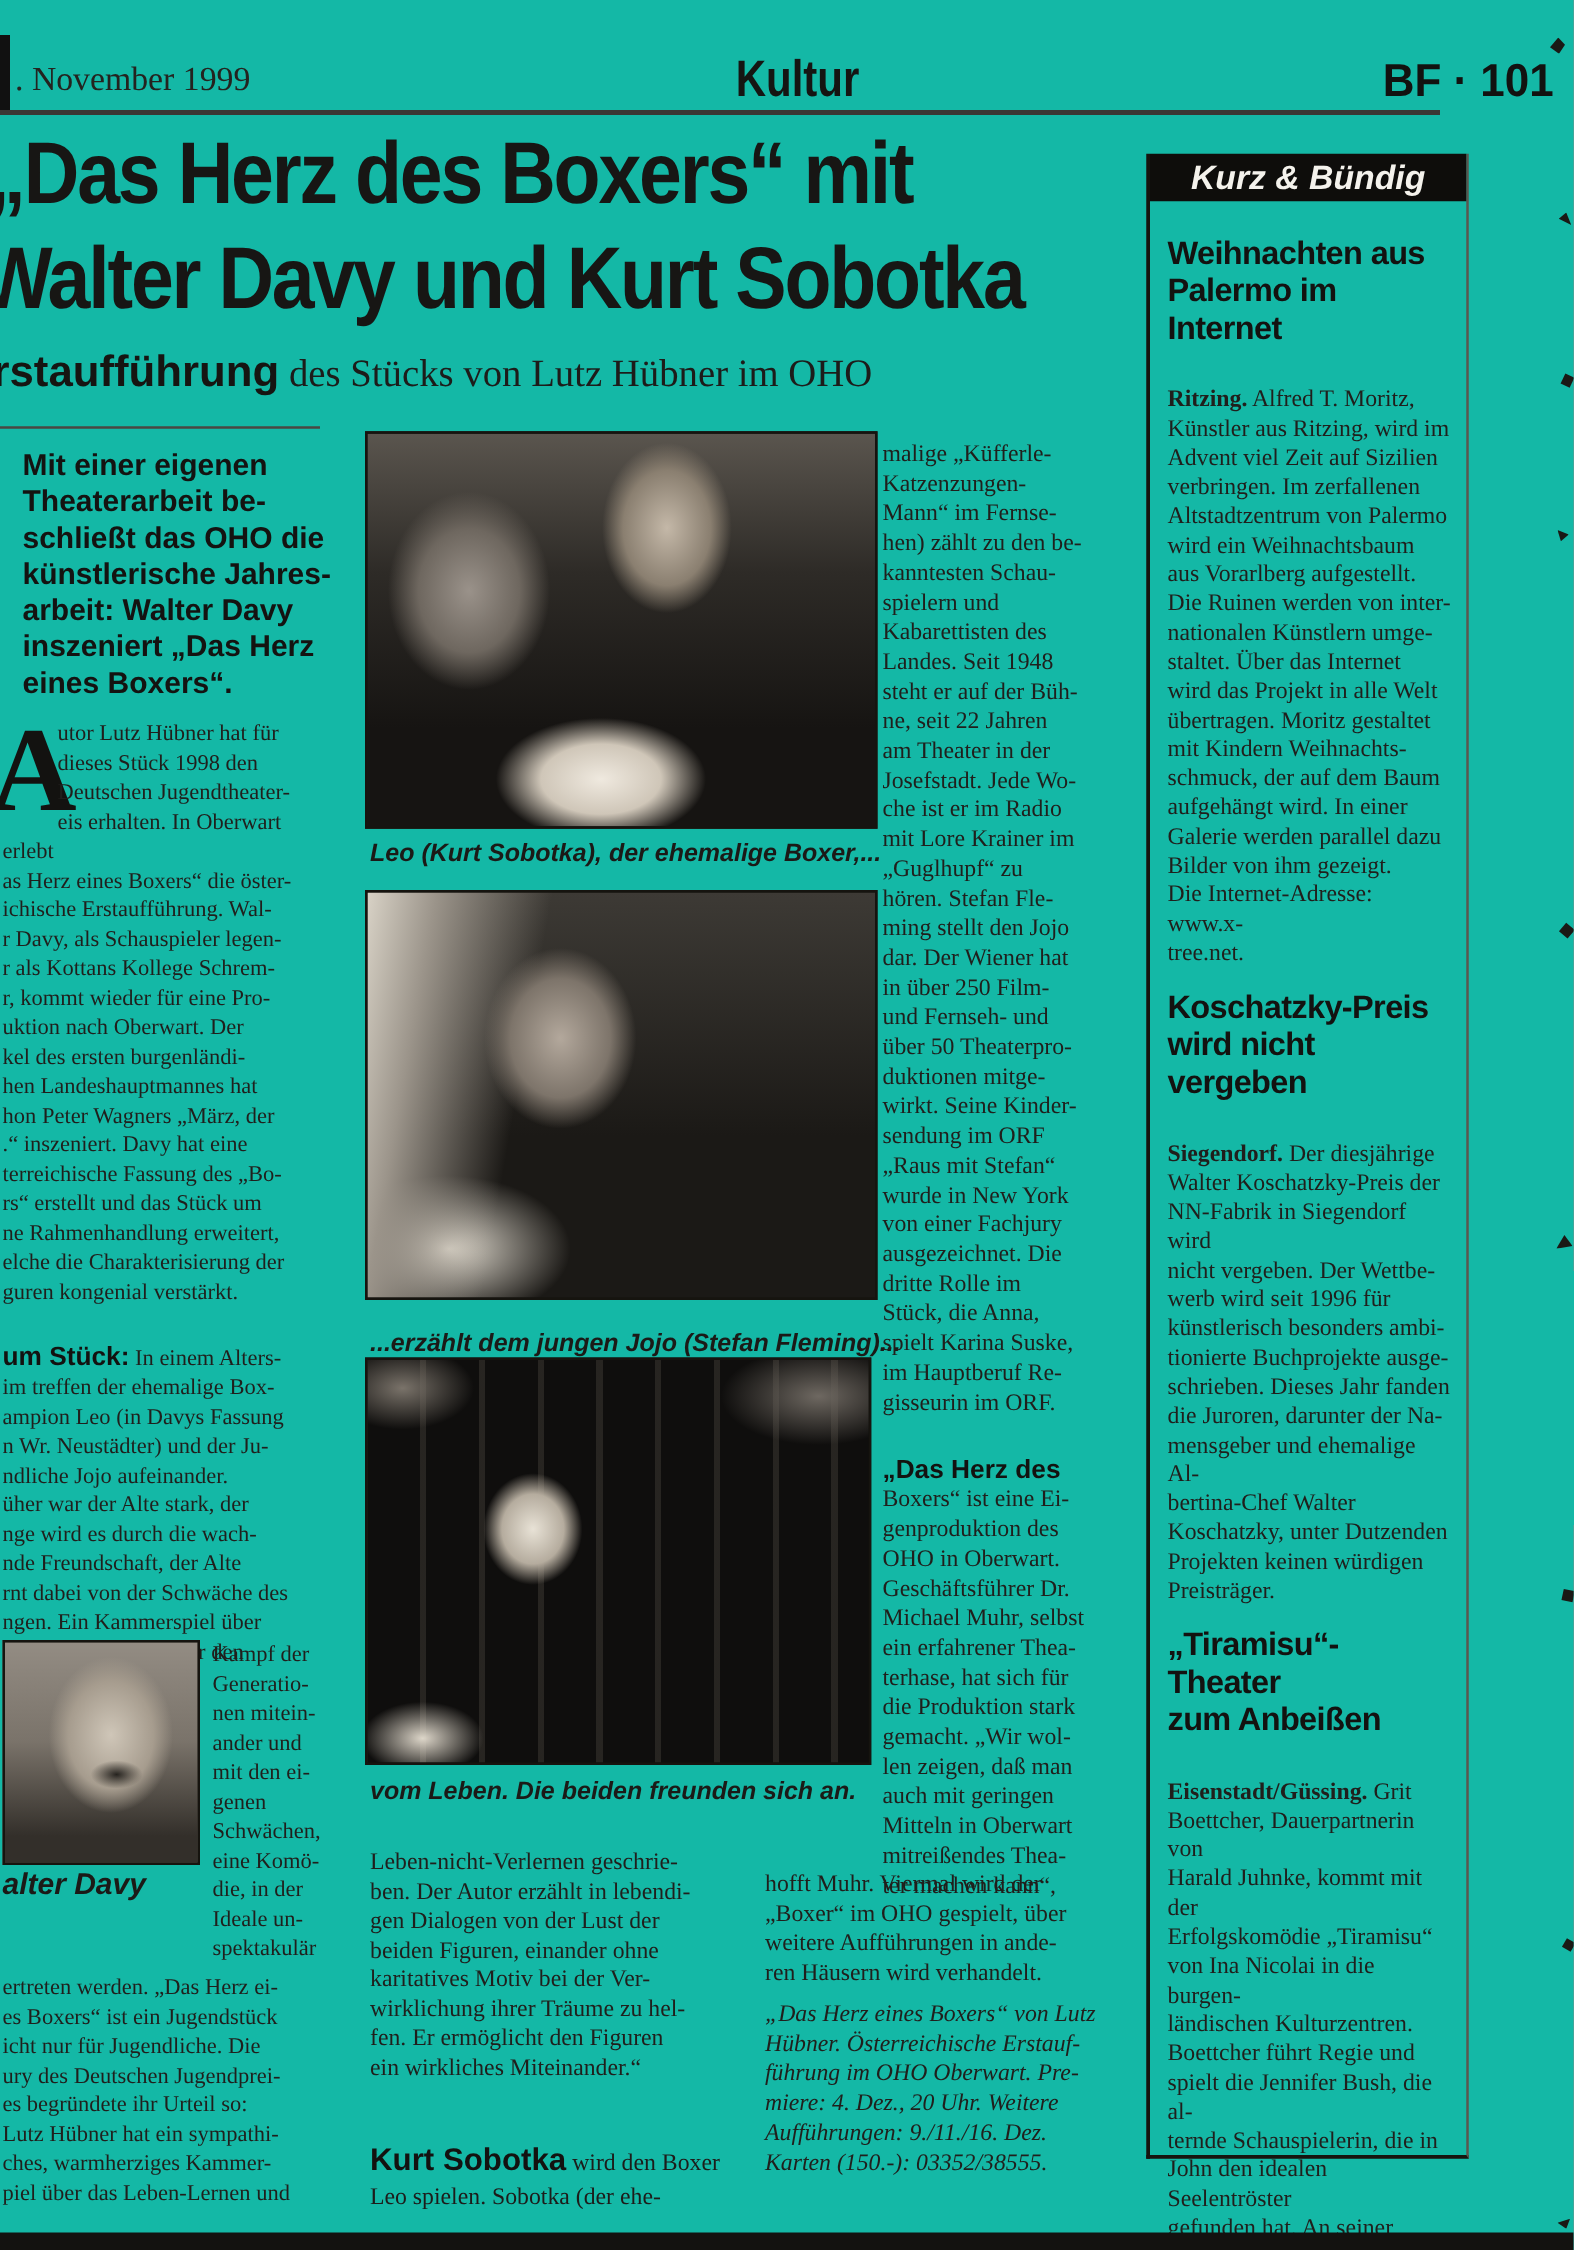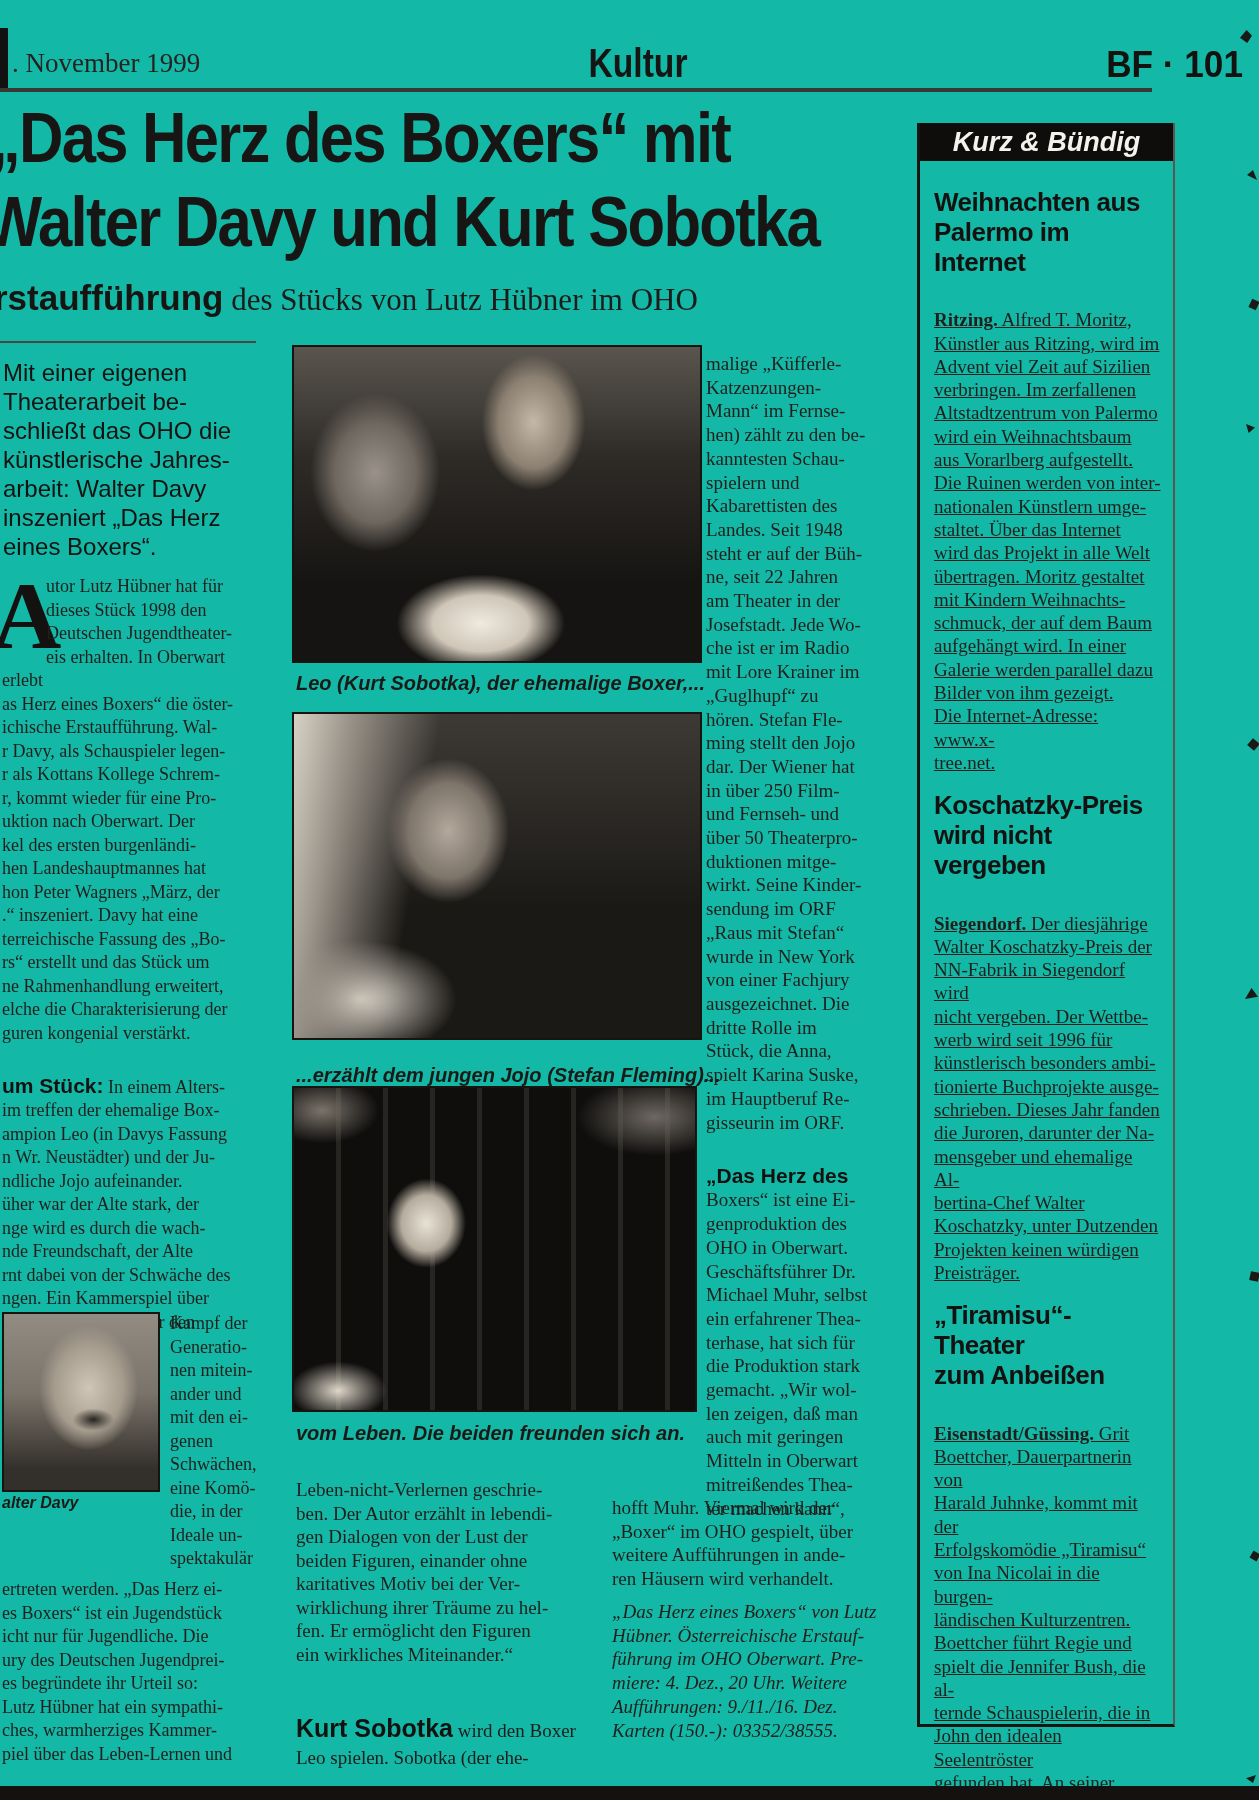--- a/index.html
+++ b/index.html
@@ -19,21 +19,21 @@
   
   .hl{font-family:"Liberation Sans",sans-serif;font-weight:bold;color:#171614;
       letter-spacing:-2px;white-space:nowrap;transform:scaleX(0.88);transform-origin:0 50%;}
   .hl1{left:-10px;top:98px;font-size:70px;}
   .hl2{left:-16px;top:182px;font-size:70px;}
   .subhead{left:-6px;top:278px;white-space:nowrap;}
   .subhead .b{font-family:"Liberation Sans",sans-serif;font-weight:bold;font-size:35px;color:#161512;}
   .subhead .i{font-family:"Liberation Serif",serif;font-size:31px;color:#1d1c1a;}
 
   .lead-rule{left:0;top:341px;width:256px;height:2px;background:#4a4843;}
-  .lead{left:3px;top:358px;width:254px;font-family:"Liberation Sans",sans-serif;font-weight:normal;
+  .lead{left:18px;top:358px;width:254px;font-family:"Liberation Sans",sans-serif;font-weight:bold;
         font-size:24px;line-height:29px;color:#141311;}
 
   
   .body-col{font-size:18px;line-height:23.5px;color:#201f1c;}
   .leftcol{left:2px;width:252px;}
   .dropcap{float:left;width:46px;height:72px;font-family:"Liberation Serif",serif;font-weight:bold;
         font-size:96px;line-height:0.78;margin:4px 8px 0 -10px;color:#131210;}
   .runin{font-family:"Liberation Sans",sans-serif;font-weight:bold;font-size:21px;color:#131210;}
   .runin-big{font-family:"Liberation Sans",sans-serif;font-weight:bold;font-size:25px;color:#131210;}
 
@@ -63,21 +63,21 @@
      linear-gradient(180deg, #938c83 0%, #7a736a 45%, #332f2a 88%);}
 
   
   .sidebar{left:917px;top:123px;width:258px;height:1604px;box-sizing:border-box;
         border-left:3px solid #16150f;border-right:2px solid #5a574f;border-bottom:3px solid #16150f;}
   .sb-bar{height:38px;background:#0e0d0b;color:#f4f2ec;display:flex;align-items:center;justify-content:center;
         font-family:"Liberation Sans",sans-serif;font-weight:bold;font-style:italic;font-size:27px;}
   .sb-content{padding:14px 12px 0 14px;}
   .sb-head{font-family:"Liberation Sans",sans-serif;font-weight:bold;font-size:26px;line-height:30px;
         letter-spacing:-0.5px;color:#131210;white-space:pre-line;margin:12px 0 8px 0;}
-  .sb-body{font-size:19px;line-height:23.3px;color:#201f1c;margin-bottom:16px;text-decoration:underline;}
+  .sb-body{font-size:19px;line-height:23.3px;color:#201f1c;margin-bottom:16px;}
   .sb-body .dl{font-weight:bold;}
 
   
   .edge-top-left{left:0;top:28px;width:8px;height:64px;background:#111;}
   .bottom-bar{left:0;top:1786px;width:1259px;height:14px;background:#131210;}
   .speck{background:#1a1915;}
 </style>
 </head>
 <body>
 
@@ -134,21 +134,21 @@
 üher war der Alte stark, der
 nge wird es durch die wach-
 nde Freundschaft, der Alte
 rnt dabei von der Schwäche des
 ngen. Ein Kammerspiel über
 as Leben-Lernen, über den</span>
   </div>
   <div class="abs" style="left:2px;top:1312px;width:252px;display:flex;">
     <div style="width:162px;flex:0 0 auto;">
       <div class="photo photo4" style="width:158px;height:180px;"></div>
-      <div class="caption" style="font-size:16px;margin-top:2px;">alter Davy</div>
+      <div class="caption" style="font-size:24px;margin-top:2px;">alter Davy</div>
     </div>
     <div class="body-col lines" style="padding-left:6px;">Kampf der
 Generatio-
 nen mitein-
 ander und
 mit den ei-
 genen
 Schwächen,
 eine Komö-
 die, in der

